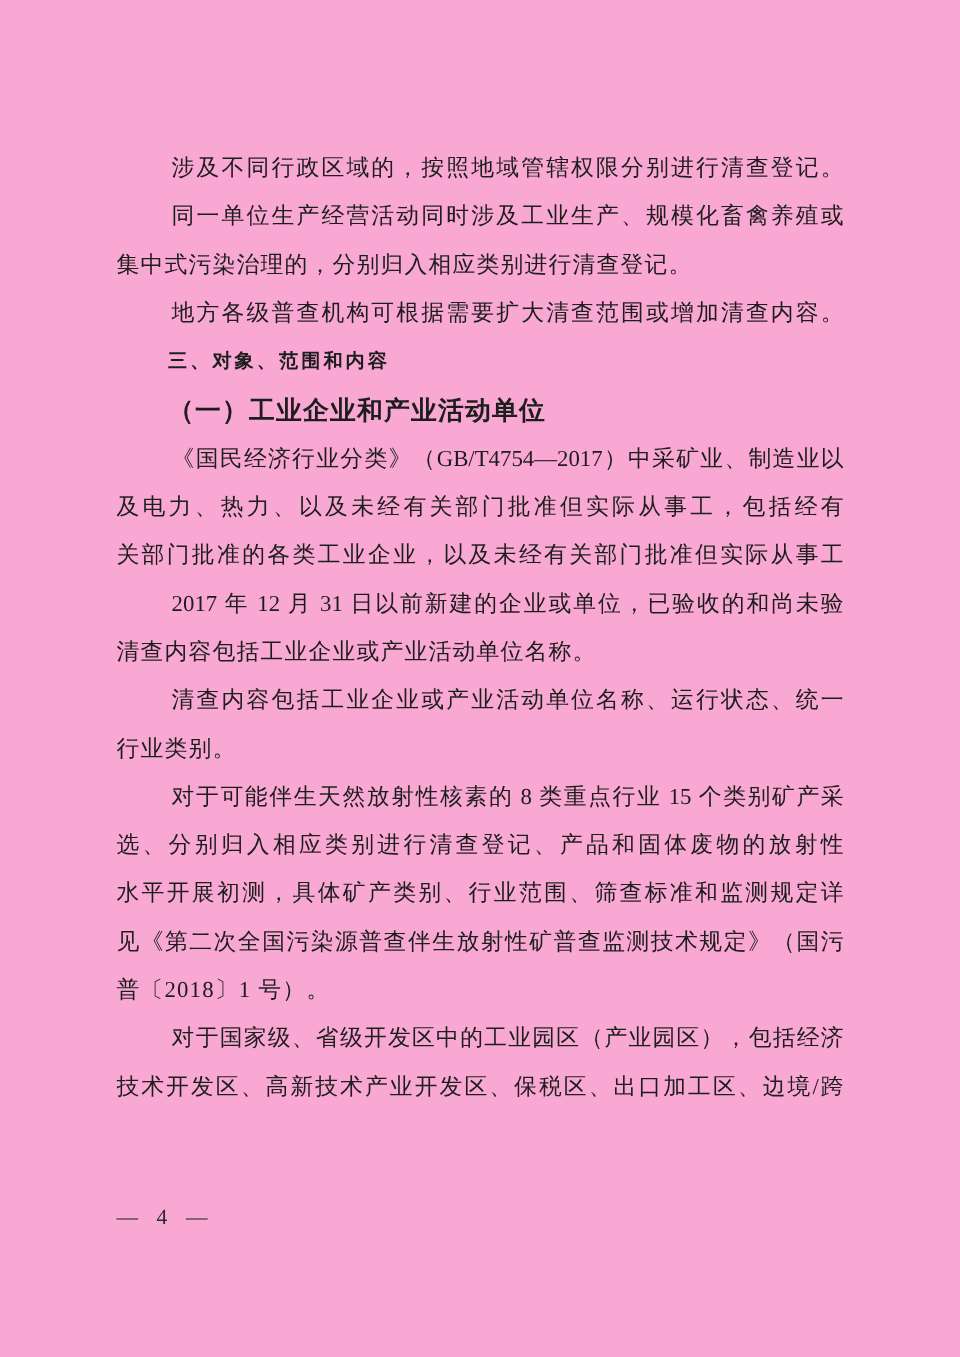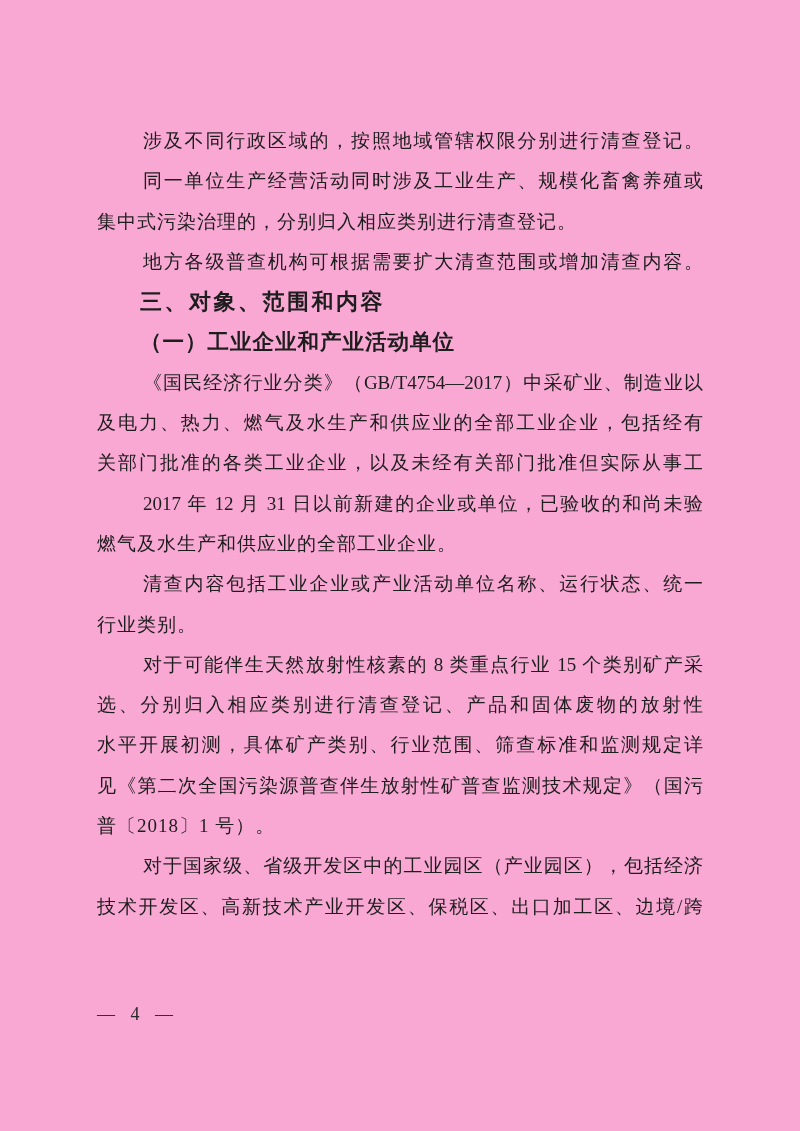--- a/index.html
+++ b/index.html
@@ -29,21 +29,21 @@
   .ind { padding-left: 46px; }
   .just {
     letter-spacing: 0;
     text-align: justify;
     text-align-last: justify;
   }
   .ind.just { padding-left: 46px; }
   .h1 {
     font-family: "Liberation Sans", "DejaVu Sans", sans-serif;
     font-weight: 700;
-    font-size: 22px;
+    font-size: 16px;
     letter-spacing: 2.5px;
     padding-left: 43px;
     text-align: left;
     text-align-last: left;
   }
   .h2 {
     font-weight: 700;
     font-size: 21.5px;
     letter-spacing: 1px;
     padding-left: 43px;
@@ -66,24 +66,24 @@
 
 <div class="page">
   <div class="textblock">
     <div class="line ind just">涉及不同行政区域的，按照地域管辖权限分别进行清查登记。</div>
     <div class="line ind just">同一单位生产经营活动同时涉及工业生产、规模化畜禽养殖或</div>
     <div class="line">集中式污染治理的，分别归入相应类别进行清查登记。</div>
     <div class="line ind just">地方各级普查机构可根据需要扩大清查范围或增加清查内容。</div>
     <div class="line h1">三、对象、范围和内容</div>
     <div class="line h2">（一）工业企业和产业活动单位</div>
     <div class="line ind just">《国民经济行业分类》（GB/T4754—2017）中采矿业、制造业以</div>
-    <div class="line just">及电力、热力、燃气及水生产和供应业的全部工业企业，包括经有</div>
+    <div class="line just">及电力、热力、以及未经有关部门批准但实际从事工，包括经有</div>
     <div class="line just">关部门批准的各类工业企业，以及未经有关部门批准但实际从事工</div>
     <div class="line ind just">2017 年 12 月 31 日以前新建的企业或单位，已验收的和尚未验</div>
-    <div class="line">燃气及水生产和供应业的全部工业企业。</div>
+    <div class="line">清查内容包括工业企业或产业活动单位名称。</div>
     <div class="line ind just">清查内容包括工业企业或产业活动单位名称、运行状态、统一</div>
     <div class="line">行业类别。</div>
     <div class="line ind just">对于可能伴生天然放射性核素的 8 类重点行业 15 个类别矿产采</div>
     <div class="line just">选、分别归入相应类别进行清查登记、产品和固体废物的放射性</div>
     <div class="line just">水平开展初测，具体矿产类别、行业范围、筛查标准和监测规定详</div>
     <div class="line just">见《第二次全国污染源普查伴生放射性矿普查监测技术规定》（国污</div>
     <div class="line">普〔2018〕1 号）。</div>
     <div class="line ind just">对于国家级、省级开发区中的工业园区（产业园区），包括经济</div>
     <div class="line just">技术开发区、高新技术产业开发区、保税区、出口加工区、边境/跨</div>
   </div>

